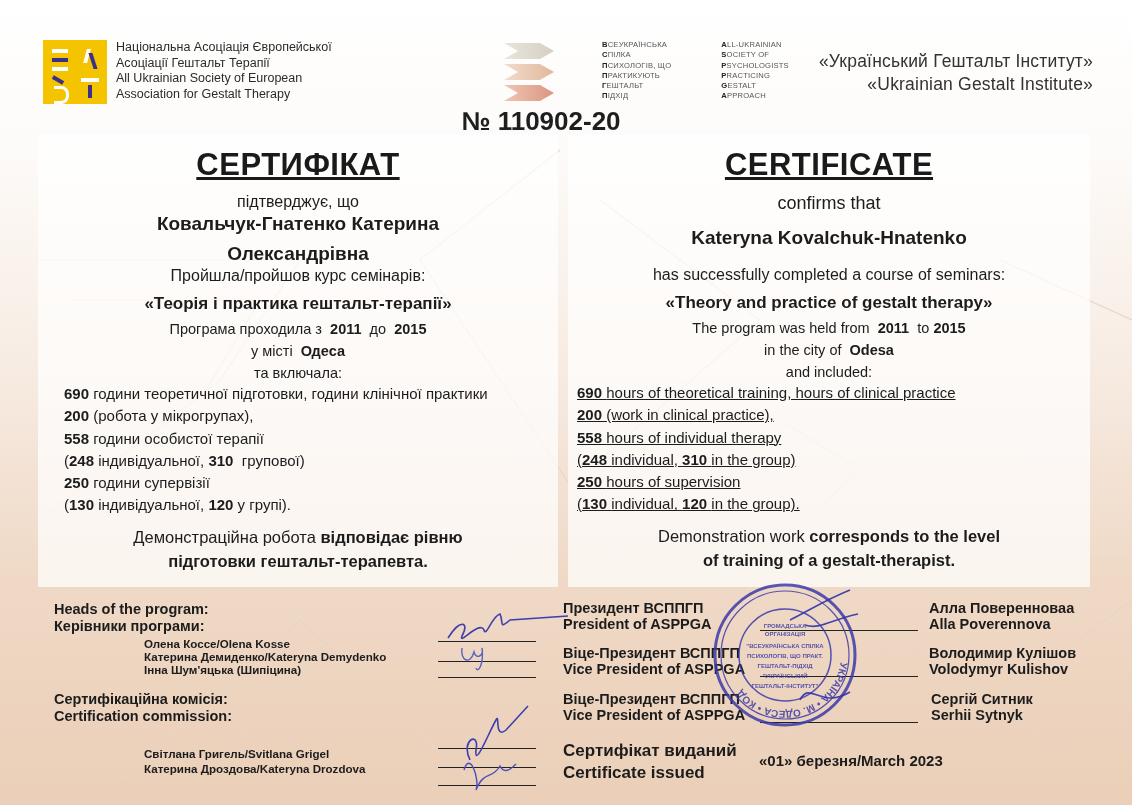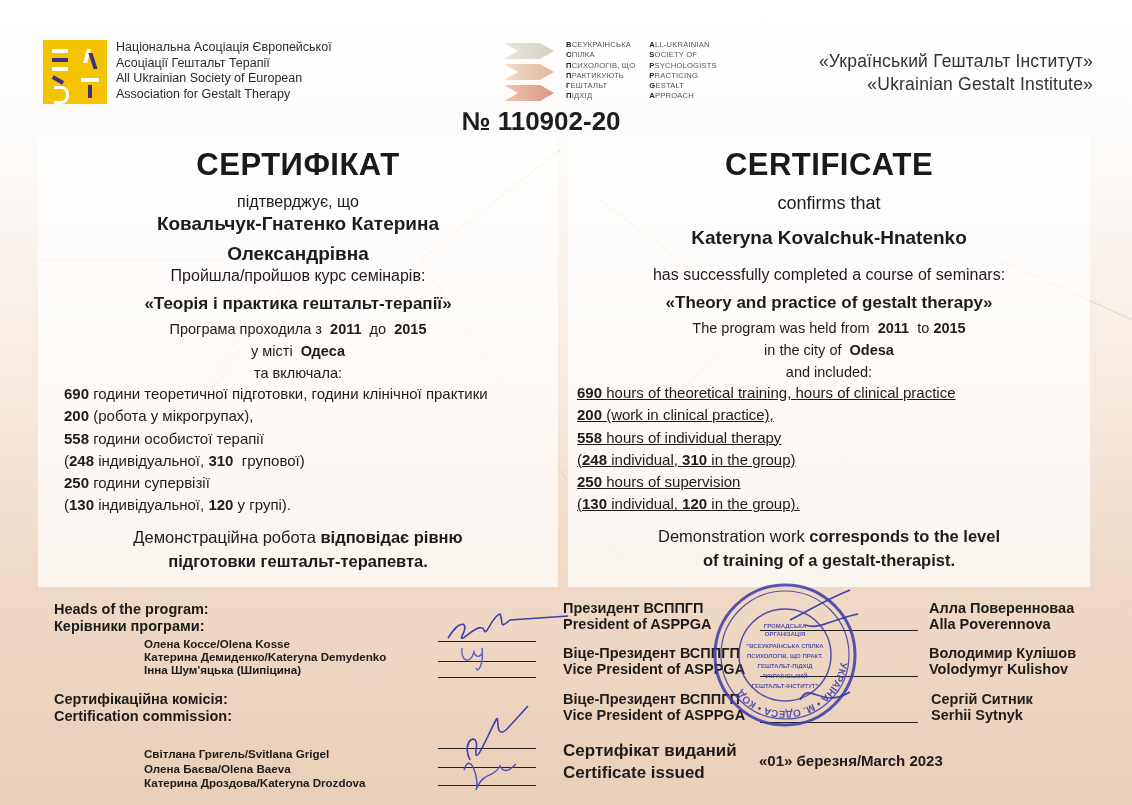--- a/index.html
+++ b/index.html
@@ -12,34 +12,34 @@
   .panel { position:absolute; background:rgba(255,255,255,0.72); }
   .panel.left { left:38px; top:135px; width:520px; height:452px; }
   .panel.right { left:568px; top:135px; width:522px; height:452px; }
 
   .logo-left { position:absolute; left:43px; top:40px; display:flex; }
   .eaagt { width:64px; height:64px; background:#f5c400; position:relative; }
   .eaagt .b { position:absolute; background:#ffffff; }
   .eaagt .p { position:absolute; background:#3b2f8c; }
   .assoc-text { margin-left:9px; font-size:12.5px; line-height:15.5px; color:#2b2b2b; }
 
-  .logo-mid { position:absolute; left:500px; top:40px; display:flex; }
+  .logo-mid { position:absolute; left:500px; top:40px; display:flex;gap:36px; }
   .chev { width:62px; height:64px; position:relative; }
   .mid-col { font-size:7.6px; line-height:10.3px; color:#555; letter-spacing:0.2px; margin-left:4px; }
   .mid-col b { color:#222; }
   .mid-col.second { margin-left:14px; }
 
   .logo-right { position:absolute; right:39px; top:50px; text-align:right; font-size:17.5px; line-height:23px; color:#333; letter-spacing:0.2px; }
 
   .number { position:absolute; left:0; width:1082px; top:106px; text-align:center; font-weight:bold; font-size:26px; color:#1e1e1e; }
 
   .col { position:absolute; top:146px; width:510px; text-align:center; }
   .col.left { left:43px; }
   .col.right { left:574px; }
-  .title { font-weight:bold; font-size:31px; letter-spacing:0.5px; margin:0; line-height:38px; color:#1a1a1a; }
+  .title { font-weight:bold; font-size:31px; letter-spacing:0.5px; margin:0; line-height:38px; color:#1a1a1a;text-decoration:underline; }
   .line { font-size:16px; line-height:20px; }
   .name { font-weight:bold; font-size:19px; line-height:24px; }
   .course { font-weight:bold; font-size:17px; line-height:26px; }
   .list { text-align:left; font-size:15px; line-height:22.3px; }
   .list b { font-weight:bold; }
   .demo { font-size:16.5px; line-height:24px; }
 
   .sig-left { position:absolute; left:54px; top:601px; width:500px; }
   .sig-head { font-weight:bold; font-size:14.5px; line-height:17px; }
   .sig-names { margin-left:90px; font-weight:bold; font-size:11.6px; line-height:13px; }
@@ -198,21 +198,20 @@
   <div class="sig-head">Керівники програми:</div>
   <div class="sig-names" style="margin-top:2px;">
     <div>Олена Коссе/Olena Kosse</div>
     <div>Катерина Демиденко/Kateryna Demydenko</div>
     <div>Інна Шум'яцька (Шипіцина)</div>
   </div>
   <div class="sig-head" style="margin-top:15px;">Сертифікаційна комісія:</div>
   <div class="sig-head">Certification commission:</div>
   <div class="sig-names" style="margin-top:22px;line-height:14.5px;">
     <div>Світлана Григель/Svitlana Grigel</div>
-    <div>Олена Баєва/Olena Baeva</div>
     <div>Катерина Дроздова/Kateryna Drozdova</div>
   </div>
 </div>
 <div class="sig-line" style="left:438px;top:641px;width:98px;"></div>
 <div class="sig-line" style="left:438px;top:661px;width:98px;"></div>
 <div class="sig-line" style="left:438px;top:677px;width:98px;"></div>
 <div class="sig-line" style="left:438px;top:748px;width:98px;"></div>
 <div class="sig-line" style="left:438px;top:767px;width:98px;"></div>
 <div class="sig-line" style="left:438px;top:785px;width:98px;"></div>
 

